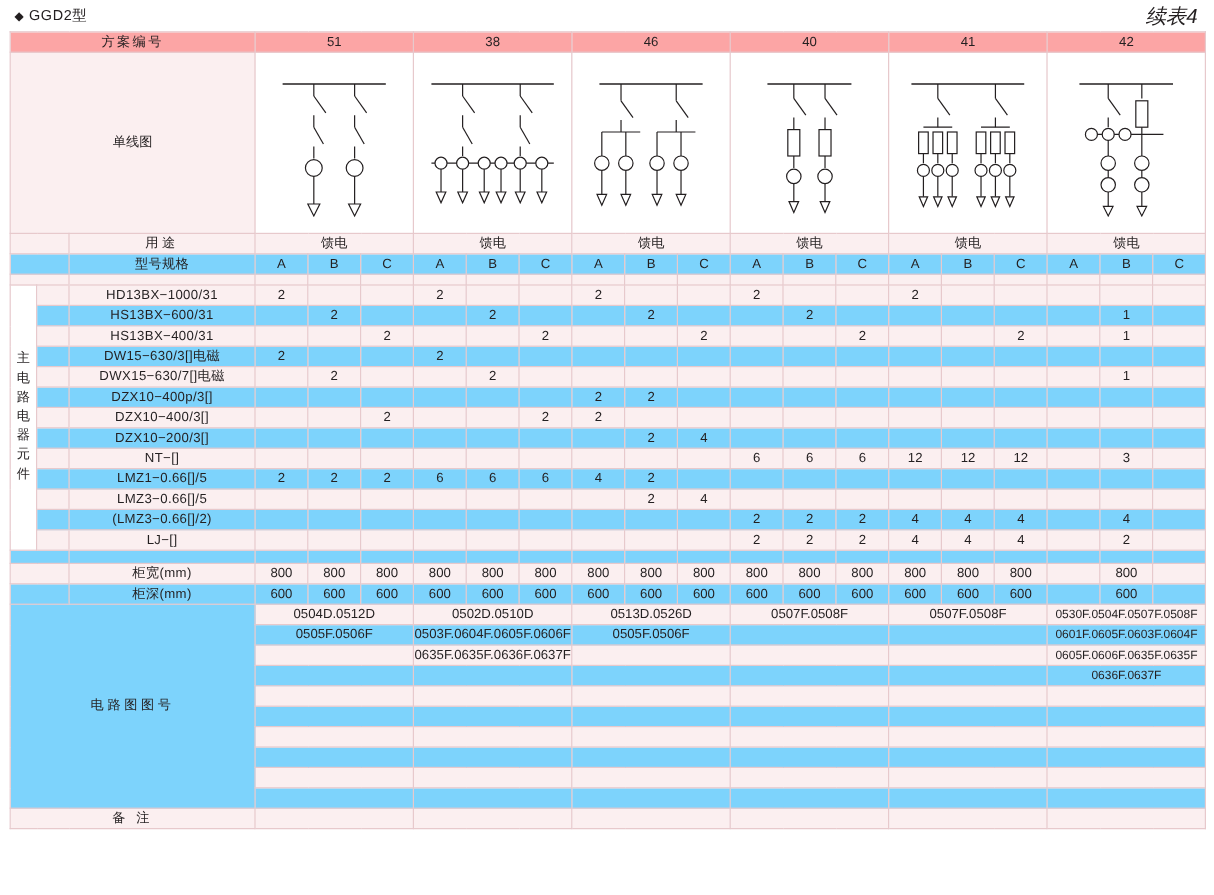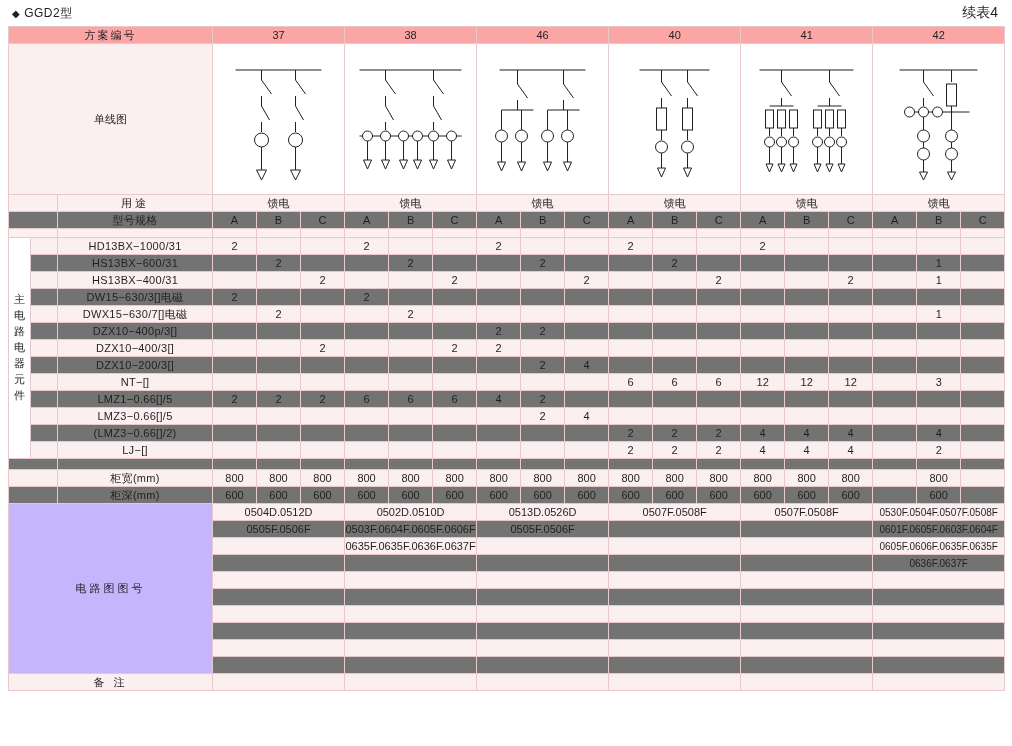--- a/index.html
+++ b/index.html
@@ -18,21 +18,21 @@
   .topbar {
     position: relative;
     height: 26px;
     display: flex;
     align-items: center;
     justify-content: space-between;
     padding: 0 14px 0 12px;
   }
   .doc-title { font-size: 12px; color: #231f20; letter-spacing: .5px; }
   .doc-title .diamond { font-size: 10px; margin-right: 4px; }
-  .cont-label { font-size: 14px; color: #231f20; }
+  .cont-label { font-size: 17px; color: #231f20; font-style: italic; }
 
   
   table.main {
     border-collapse: collapse;
     table-layout: fixed;
     width: 996px;
     margin: 0 8px;
   }
   table.main td, table.main th {
     border: 1px solid #e7c9cc;
@@ -47,21 +47,21 @@
   }
   .hdr {
     background: #fca5a5;
     height: 20px;
     font-size: 11px;
     letter-spacing: 2px;
   }
   .hdr.num { letter-spacing: 0; }
 
   .rowpink { background: #fbeff0; }
-  .rowwhite { background: #737373; }
+  .rowwhite { background: #7dd3fc; }
 
   .leftlabel { text-align: left; padding-left: 10px; letter-spacing: .3px; }
   .vertlabel {
     width: 22px;
     background: #ffffff;
   }
   .vertlabel span {
     display: block;
     line-height: 1.45;
     font-size: 11px;
@@ -113,21 +113,21 @@
         <col style="width:44px">
         <col style="width:44px">
       <col style="width:44px">
         <col style="width:44px">
         <col style="width:44px">
     </colgroup>
 
     <tbody>
         <tr>
       <td class="hdr" colspan="3">方案编号</td>
-      <td class="hdr num" colspan="3">37</td>
+      <td class="hdr num" colspan="3">51</td>
       <td class="hdr num" colspan="3">38</td>
       <td class="hdr num" colspan="3">46</td>
       <td class="hdr num" colspan="3">40</td>
       <td class="hdr num" colspan="3">41</td>
       <td class="hdr num" colspan="3">42</td>
     </tr>
 
     <tr class="diagram-row rowpink">
       <td colspan="3" style="background:#fbeff0;">单线图</td>
 
@@ -742,21 +742,21 @@
           <td>600</td>
           <td>600</td>
           <td></td>
           <td>600</td>
           <td></td>
         </tr>
       </tbody>
 
     <tbody id="circuit-rows">
         <tr class="rowpink">
-          <td colspan="3" rowspan="10" class="circuit-label" style="background: #c4b5fd;">电路图图号</td>
+          <td colspan="3" rowspan="10" class="circuit-label" style="background: #7dd3fc;">电路图图号</td>
           <td colspan="3" class="circuit-cell">0504D.0512D</td>
           <td colspan="3" class="circuit-cell">0502D.0510D</td>
           <td colspan="3" class="circuit-cell">0513D.0526D</td>
           <td colspan="3" class="circuit-cell">0507F.0508F</td>
           <td colspan="3" class="circuit-cell">0507F.0508F</td>
           <td colspan="3" class="circuit-cell" style="font-size: 10px;">0530F.0504F.0507F.0508F</td>
         </tr>
         <tr class="rowwhite">
           <td colspan="3" class="circuit-cell">0505F.0506F</td>
           <td colspan="3" class="circuit-cell">0503F.0604F.0605F.0606F</td>

